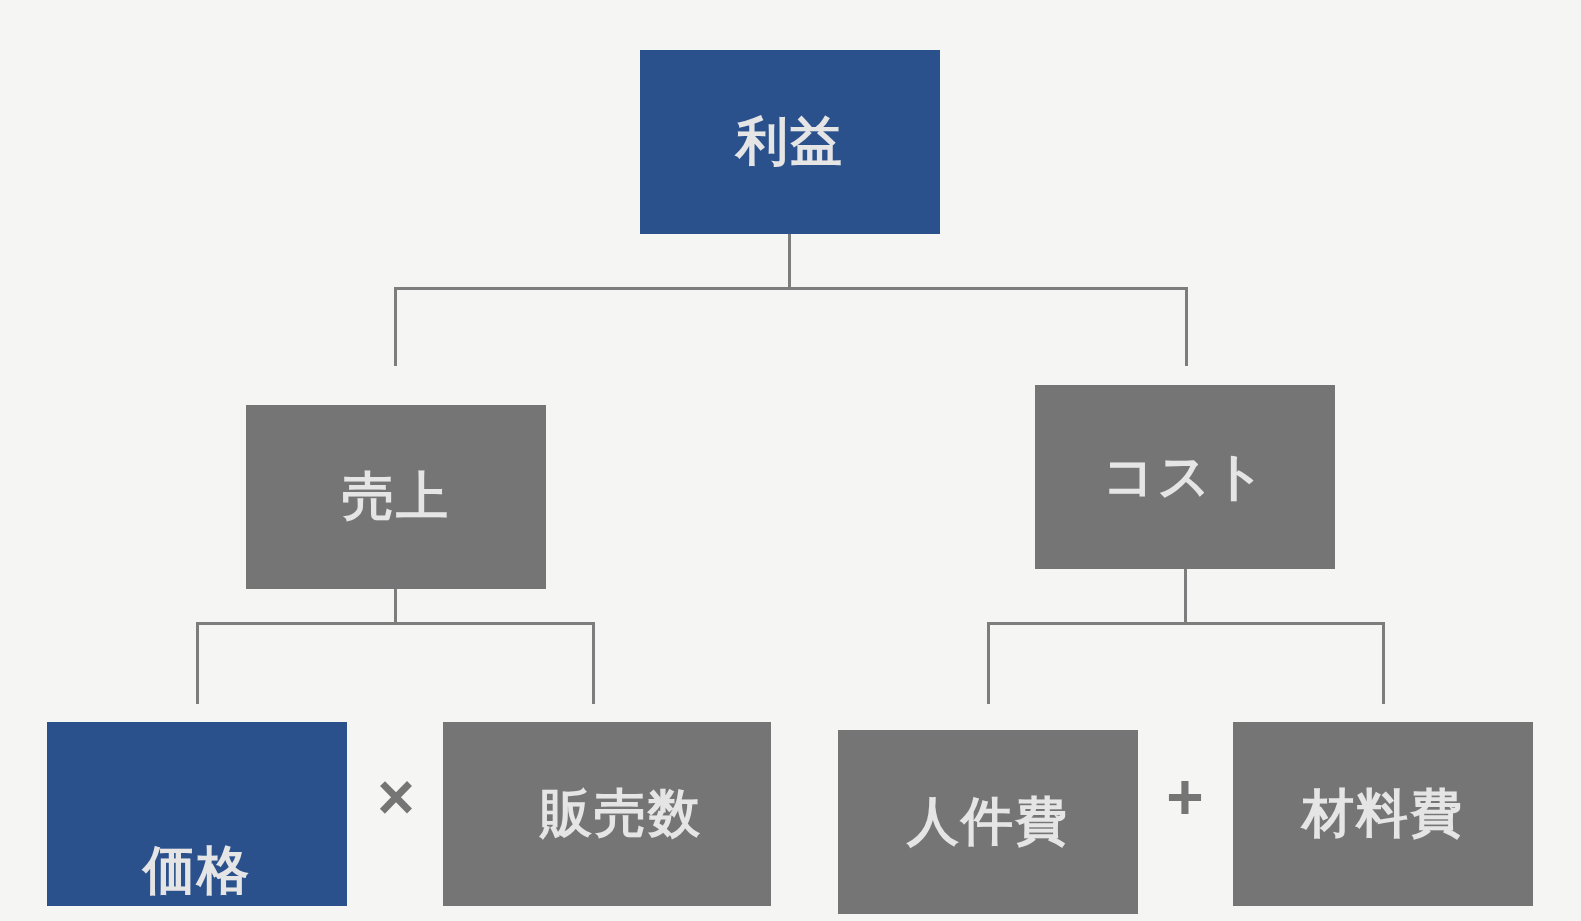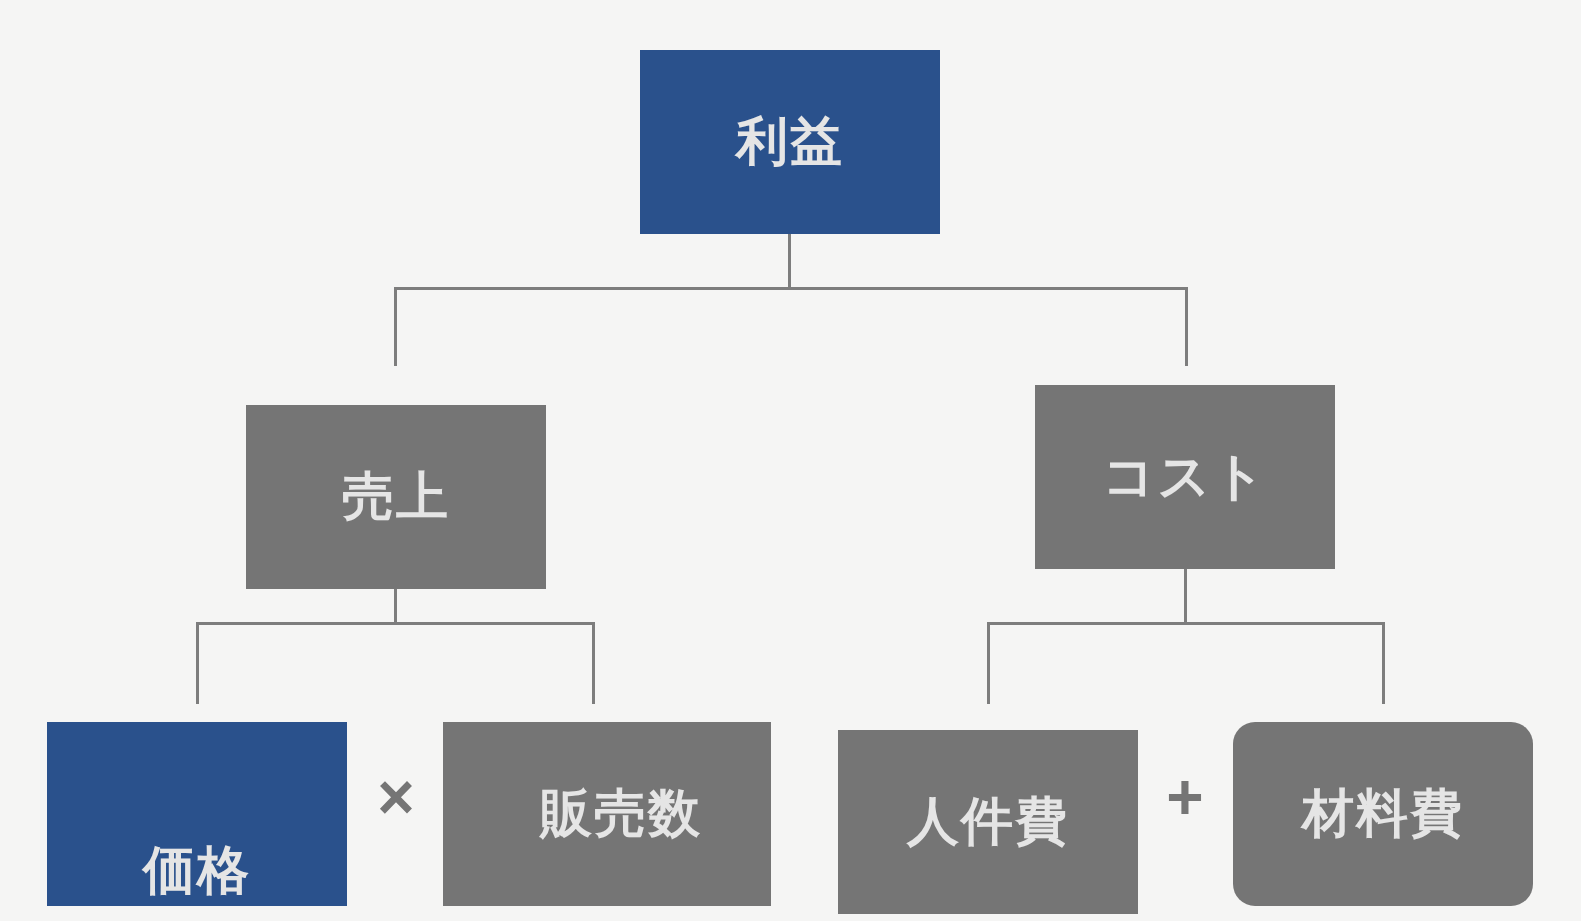--- a/index.html
+++ b/index.html
@@ -34,21 +34,21 @@
   .node.blue { background: #2a518c; }
   .node.gray { background: #757575; }
 
   
   .pos-profit   { left: 640px;  top: 50px;  }
   .pos-sales    { left: 246px;  top: 385px; margin-top: 20px; }
   .pos-cost     { left: 1035px; top: 385px; }
   .pos-price    { left: 47px;   top: 722px; align-items: flex-end; }
   .pos-units    { left: 443px;  top: 722px; padding-left: 28px; }
   .pos-labor    { left: 838px;  top: 722px; margin-top: 8px; }
-  .pos-material { left: 1233px; top: 722px; border-radius: 22px; }
+  .pos-material { left: 1233px; top: 722px; }
 
   
   .line {
     position: absolute;
     background: #7d7d7d;
   }
   .v { width: 3px; }
   .h { height: 3px; }
 
   

